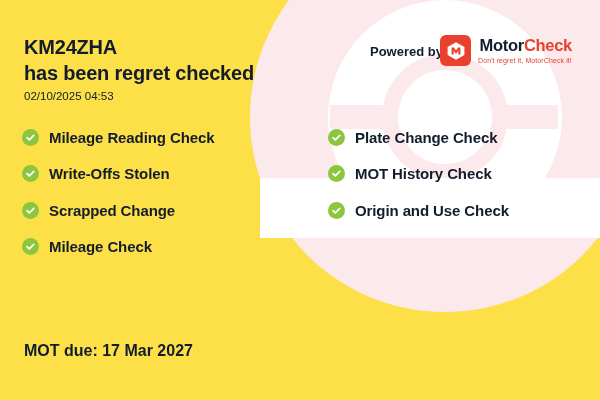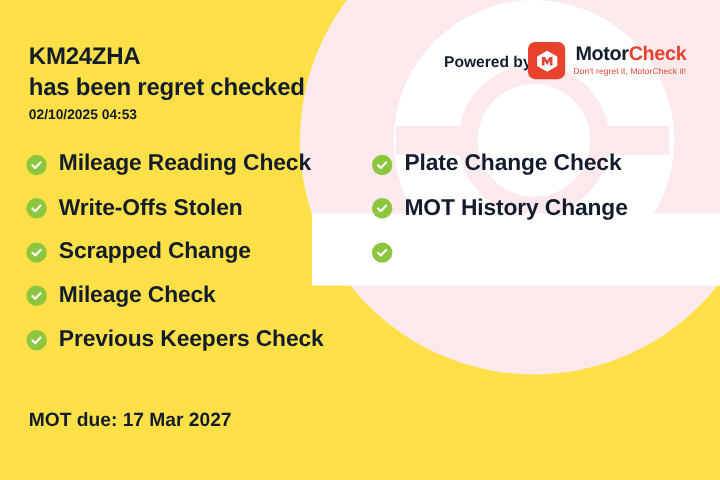--- a/index.html
+++ b/index.html
@@ -107,21 +107,21 @@
     line-height: 1.3;
   }
   .title .line2 {
     display: block;
   }
   .timestamp {
     position: absolute;
     left: 24px;
     top: 90px;
     font-size: 11.5px;
-    font-weight: bold;
+    font-weight: normal;
     color: #121c2d;
   }
 
   
   .powered {
     position: absolute;
     left: 370px;
     top: 44px;
     font-size: 13px;
     font-weight: bold;
@@ -165,41 +165,41 @@
     white-space: nowrap;
     letter-spacing: 0.1px;
   }
 
   
   .col {
     position: absolute;
     top: 119px;
   }
   .col-left { left: 22px; }
-  .col-right { left: 310px; }
+  .col-right { left: 328px; }
 
   .check-item {
     display: flex;
     align-items: center;
     height: 36.5px;
     gap: 10px;
   }
   .tick {
     width: 17px;
     height: 17px;
     border-radius: 50%;
     background: #8cc63f;
     flex: 0 0 auto;
     display: flex;
     align-items: center;
     justify-content: center;
   }
   .tick svg { display: block; }
   .check-label {
-    font-size: 19px;
+    font-size: 15px;
     font-weight: bold;
     color: #121c2d;
     letter-spacing: -0.1px;
     white-space: nowrap;
   }
 
   .mot-due {
     position: absolute;
     left: 24px;
     top: 342px;
@@ -271,52 +271,45 @@
         <span class="check-label">Scrapped Change</span>
       </div>
       <div class="check-item">
         <span class="tick">
             <svg width="11" height="11" viewBox="0 0 12 12" aria-hidden="true">
               <path d="M2.2 6.2 L4.7 8.7 L9.6 3.6" stroke="#ffffff" stroke-width="1.9" fill="none" stroke-linecap="round" stroke-linejoin="round"></path>
             </svg>
           </span>
         <span class="check-label">Mileage Check</span>
       </div>
-      <div class="check-item">
-        <span class="tick">
-            <svg width="11" height="11" viewBox="0 0 12 12" aria-hidden="true">
-              <path d="M2.2 6.2 L4.7 8.7 L9.6 3.6" stroke="#ffffff" stroke-width="1.9" fill="none" stroke-linecap="round" stroke-linejoin="round"></path>
-            </svg>
-          </span>
-        <span class="check-label">Previous Keepers Check</span>
-      </div>
     </div>
 
     <div class="col col-right">
       <div class="check-item">
         <span class="tick">
             <svg width="11" height="11" viewBox="0 0 12 12" aria-hidden="true">
               <path d="M2.2 6.2 L4.7 8.7 L9.6 3.6" stroke="#ffffff" stroke-width="1.9" fill="none" stroke-linecap="round" stroke-linejoin="round"></path>
             </svg>
           </span>
         <span class="check-label">Plate Change Check</span>
       </div>
       <div class="check-item">
         <span class="tick">
             <svg width="11" height="11" viewBox="0 0 12 12" aria-hidden="true">
               <path d="M2.2 6.2 L4.7 8.7 L9.6 3.6" stroke="#ffffff" stroke-width="1.9" fill="none" stroke-linecap="round" stroke-linejoin="round"></path>
             </svg>
           </span>
-        <span class="check-label">MOT History Change</span>
-      </div>
-      <div class="check-item">
-        <span class="tick">
-            <svg width="11" height="11" viewBox="0 0 12 12" aria-hidden="true">
-              <path d="M2.2 6.2 L4.7 8.7 L9.6 3.6" stroke="#ffffff" stroke-width="1.9" fill="none" stroke-linecap="round" stroke-linejoin="round"></path>
-            </svg>
-          </span>
+        <span class="check-label">MOT History Check</span>
+      </div>
+      <div class="check-item">
+        <span class="tick">
+            <svg width="11" height="11" viewBox="0 0 12 12" aria-hidden="true">
+              <path d="M2.2 6.2 L4.7 8.7 L9.6 3.6" stroke="#ffffff" stroke-width="1.9" fill="none" stroke-linecap="round" stroke-linejoin="round"></path>
+            </svg>
+          </span>
+        <span class="check-label">Origin and Use Check</span>
       </div>
     </div>
 
     <div class="mot-due">MOT due: 17 Mar 2027</div>
 
   </div>
 </div>
 
 </body></html>

